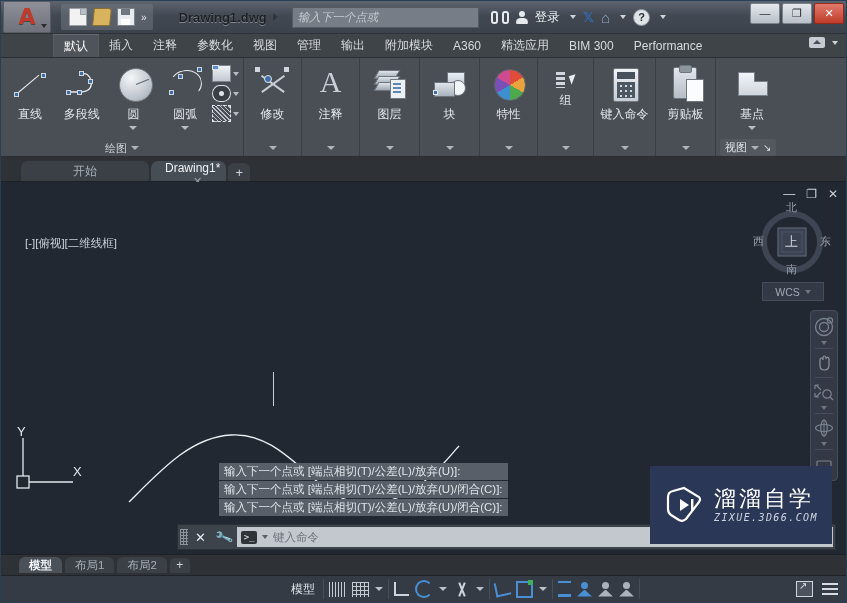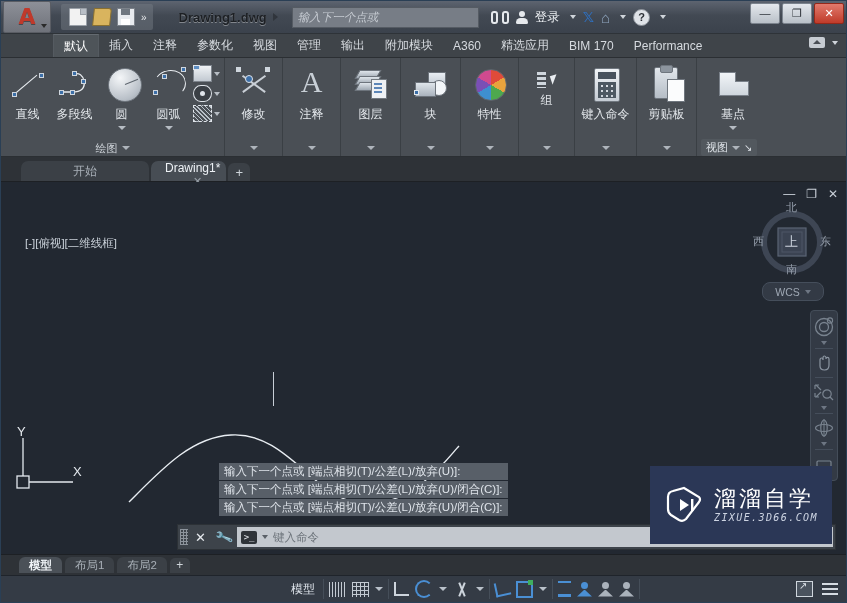--- a/index.html
+++ b/index.html
@@ -179,21 +179,21 @@
 
   
   .canvaswrap{flex:1;position:relative;background:#222831;overflow:hidden;}
   .vplabel{position:absolute;left:24px;top:6px;font-size:11.5px;color:#c9d0d8;margin-top:48px;}
   .vpbtns{position:absolute;right:8px;top:5px;display:flex;gap:11px;align-items:center;
     color:#c9d0d8;font-size:12px;}
   .crosshair{position:absolute;left:272px;top:190px;width:1px;height:34px;background:#c7ced6;}
   .spline{position:absolute;left:0;top:0;}
   .ucs{position:absolute;left:14px;bottom:58px;width:70px;height:70px;}
   .viewcube{position:absolute;right:14px;top:18px;width:80px;height:80px;}
-  .wcs{position:absolute;right:22px;top:100px;width:60px;height:17px;border-radius:8px;
+  .wcs{position:absolute;right:22px;top:100px;width:60px;height:17px;border-radius:0;
     background:#333a45;border:1px solid #454e5b;display:flex;align-items:center;
     justify-content:center;gap:5px;color:#9fa8b4;font-size:10.5px;}
   .navbar{position:absolute;right:8px;top:128px;width:26px;
     background:#333a45;border:1px solid #444d59;border-radius:4px;
     display:flex;flex-direction:column;align-items:center;padding:5px 0;gap:3px;}
   .nvi{width:22px;height:22px;position:relative;display:flex;align-items:center;
     justify-content:center;color:#79838f;font-size:14px;}
   .nvc{width:0;height:0;border-left:3px solid transparent;border-right:3px solid transparent;
     border-top:4px solid #6d7683;}
   .nvsep{width:18px;height:1px;background:#454e5b;}
@@ -315,31 +315,31 @@
     <div class="rtab active">默认</div>
     <div class="rtab">插入</div>
     <div class="rtab">注释</div>
     <div class="rtab">参数化</div>
     <div class="rtab">视图</div>
     <div class="rtab">管理</div>
     <div class="rtab">输出</div>
     <div class="rtab">附加模块</div>
     <div class="rtab">A360</div>
     <div class="rtab">精选应用</div>
-    <div class="rtab">BIM 170</div>
+    <div class="rtab">BIM 300</div>
     <div class="rtab">Performance</div>
     <div class="minimize">
       <span class="minibox"></span>
       <span class="tb-car"></span>
     </div>
   </div>
 
   <div class="ribbon">
 
-    <div class="panel" style="width:224px">
+    <div class="panel" style="width:243px">
       <div class="body">
         <div class="bigbtn">
           <span class="gicon line-ic">
             <span class="sq" style="left:4px;top:28px"></span>
             <span class="sq" style="left:31px;top:9px"></span>
           </span>
           <span class="lbl">直线</span>
         </div>
         <div class="bigbtn">
           <span class="gicon">

